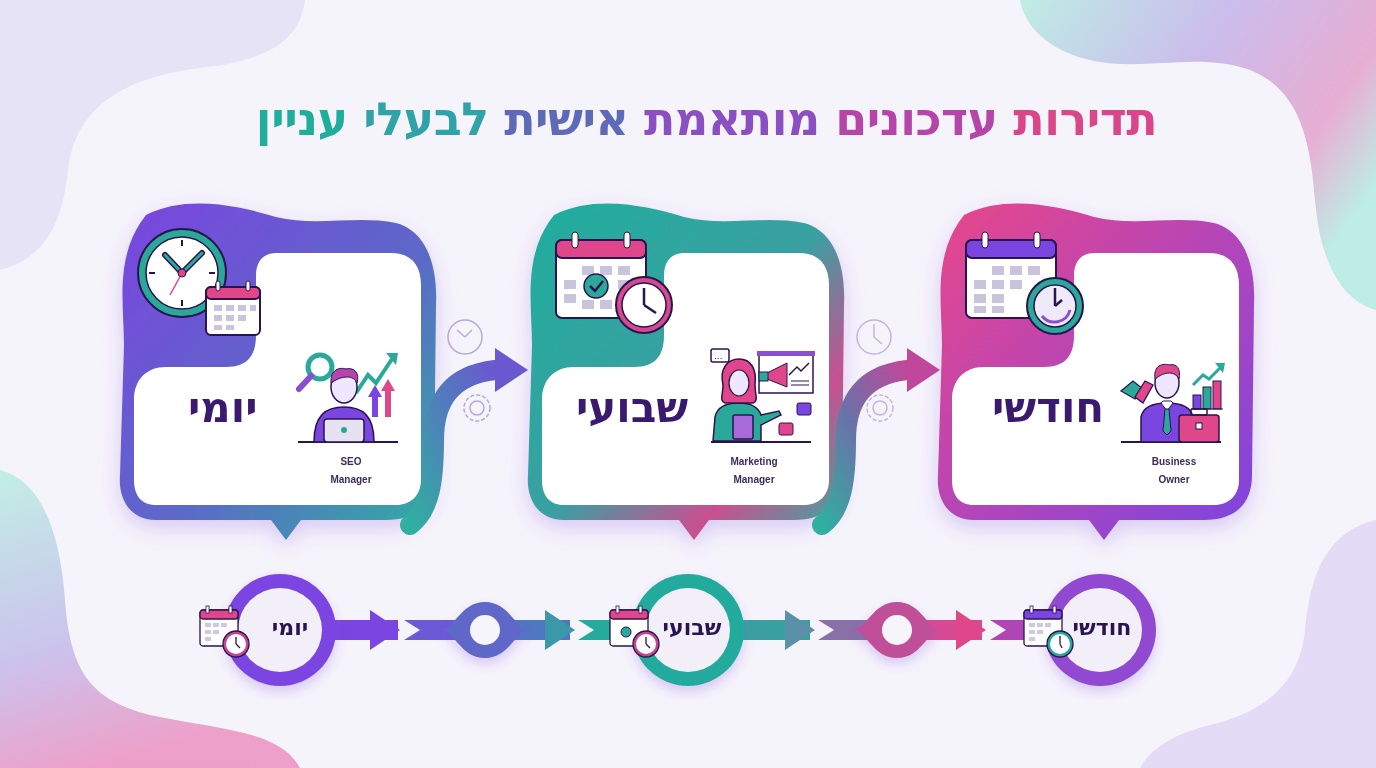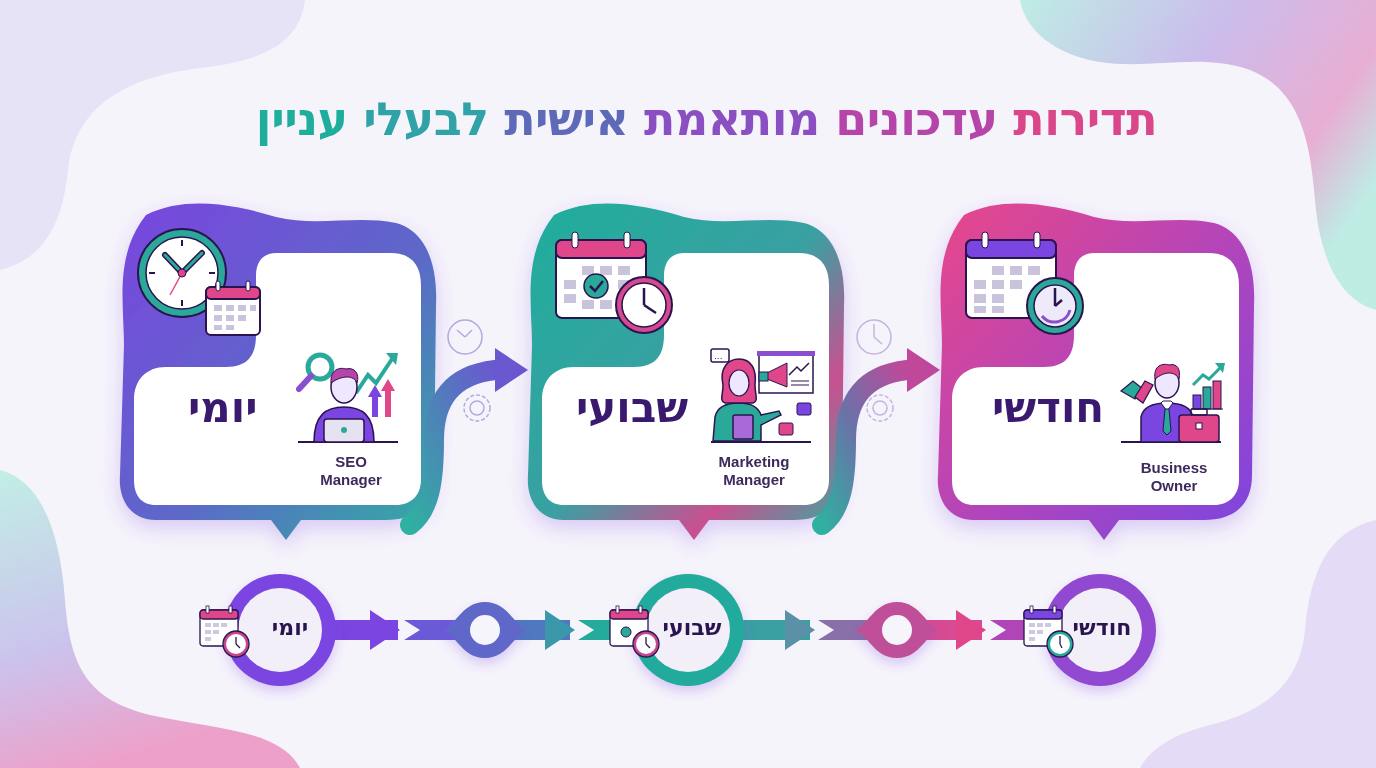--- a/index.html
+++ b/index.html
@@ -20,21 +20,21 @@
   .card-wrap { position: absolute; width: 340px; height: 360px; }
   .card-wrap svg.frame { position: absolute; left: 0; top: 0; width: 340px; height: 360px; overflow: visible; }
   .freq-label {
     position: absolute; direction: rtl;
     font-size: 42px; font-weight: bold; color: #3a1a6e;
     top: 188px;
   }
   .role-label {
     position: absolute; text-align: center; width: 120px;
     font-family: "Liberation Sans", sans-serif;
-    font-size: 15px; font-weight: bold; color: #3d2a5c; line-height: 18px;
+    font-size: 10px; font-weight: bold; color: #3d2a5c; line-height: 18px;
   }
   .people-icon { position: absolute; width: 110px; height: 100px; }
   .freq-icon { position: absolute; }
   .connector { position: absolute; }
   .timeline { position: absolute; left: 0; top: 570px; width: 1376px; height: 130px; }
   .tl-label {
     position: absolute; direction: rtl; font-weight: bold; color: #2a1450;
     font-size: 22px; text-align: center; width: 100px;
   }
 </style>
@@ -301,21 +301,21 @@
     <line x1="72" y1="64" x2="104" y2="64" stroke="#2a1450"></line>
     <path d="M22,97 L22,72 C24,62 34,58 48,58 C62,58 72,62 74,72 L74,97 Z" fill="#7a45e0" stroke="#2a1450" stroke-width="1.5"></path>
     <polygon points="42,58 48,66 54,58 52,56 44,56" fill="#fff" stroke="#2a1450"></polygon>
     <polygon points="46,64 50,64 52,86 48,90 44,86" fill="#2aa99a" stroke="#2a1450"></polygon>
     <ellipse cx="48" cy="38" rx="12" ry="15" fill="#efe6ff" stroke="#2a1450" stroke-width="1.5"></ellipse>
     <path d="M36,34 C34,20 44,18 50,20 C58,18 62,24 60,34 C56,26 46,26 36,34 Z" fill="#e0468a" stroke="#2a1450"></path>
     <rect x="60" y="70" width="40" height="27" rx="3" fill="#e0468a" stroke="#2a1450" stroke-width="1.5"></rect>
     <rect x="72" y="64" width="16" height="6" rx="1" fill="none" stroke="#2a1450" stroke-width="1.5"></rect>
     <rect x="77" y="78" width="6" height="6" fill="#fff" stroke="#2a1450"></rect>
   </svg>
-  <div class="role-label" style="left:190px;top:264px">
+  <div class="role-label" style="left:190px;top:258px">
     <div>Business</div>
     <div>Owner</div>
   </div>
 </div>
 
 <svg class="timeline" viewBox="0 0 1376 130">
   <defs>
     <linearGradient id="gtl" x1="0" y1="0" x2="1" y2="0">
       <stop offset="0.17" stop-color="#7a45e0"></stop>
       <stop offset="0.33" stop-color="#5a6cc8"></stop>

